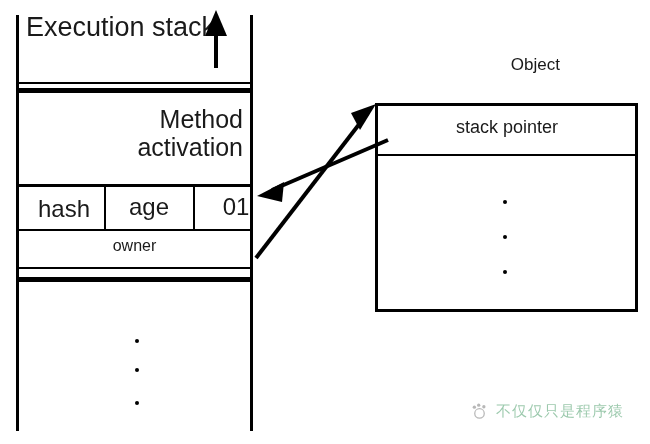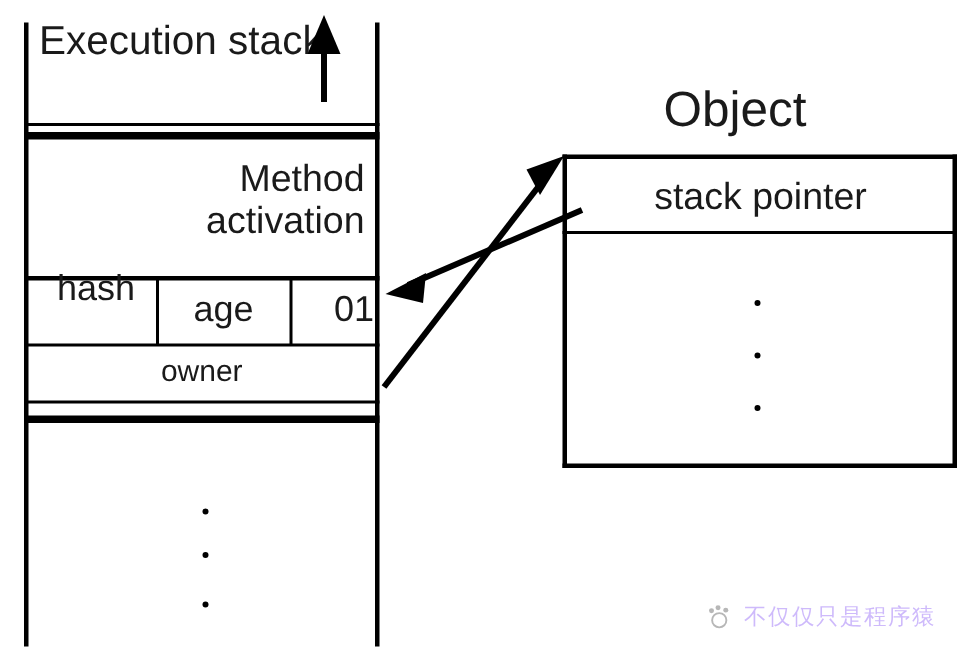--- a/index.html
+++ b/index.html
@@ -27,23 +27,23 @@
     position: absolute;
     color: #1a1a1a;
     text-align: center;
     line-height: 1.12;
     white-space: pre;
     font-weight: 400;
   }
   .lbl-exec     { font-size: 27px; }
   .lbl-method   { font-size: 25px; text-align: right; }
   .lbl-cell     { font-size: 24px; }
-  .lbl-owner    { font-size: 20px; }
-  .lbl-object   { font-size: 33px; }
-  .lbl-pointer  { font-size: 25px; }
+  .lbl-owner    { font-size: 16px; }
+  .lbl-object   { font-size: 17px; text-align: right; }
+  .lbl-pointer  { font-size: 18px; }
 
   
   .dot {
     position: absolute;
     width: 4px;
     height: 4px;
     background: #000000;
     border-radius: 50%;
   }
 
@@ -62,21 +62,21 @@
     position: absolute;
     left: 470px;
     top: 402px;
     display: flex;
     align-items: center;
     gap: 7px;
     opacity: 0.42;
   }
   #watermark .wm-text {
     font-size: 15px;
-    color: #8b5cf6;
+    color: #15803d;
     letter-spacing: 1px;
     white-space: nowrap;
   }
   .wm-logo {
     width: 19px;
     height: 19px;
     position: relative;
   }
 </style>
 </head>
@@ -96,21 +96,21 @@
       <rect x="11" y="24" width="4" height="34" fill="#000000"></rect>
     </svg>
 
     <div class="hline" style="left:16px; top:82px; width:237px; height:2px;"></div>
     <div class="hline" style="left:16px; top:88px; width:237px; height:5px;"></div>
 
     <div class="label lbl-method" style="left:26px; top:105px; width:217px;">Method
 activation</div>
     <div class="hline" style="left:16px; top:184px; width:237px; height:3px;"></div>
 
-    <div class="label lbl-cell" style="left:20px; top:180px; width:88px;">hash</div>
+    <div class="label lbl-cell" style="left:20px; top:196px; width:88px;">hash</div>
     <div class="vline" style="left:104px; top:186px; width:2px; height:44px;"></div>
     <div class="label lbl-cell" style="left:106px; top:194px; width:86px;">age</div>
     <div class="vline" style="left:193px; top:186px; width:2px; height:44px;"></div>
     <div class="label lbl-cell" style="left:208px; top:194px; width:56px;">01</div>
     <div class="hline" style="left:16px; top:229px; width:237px; height:2px;"></div>
 
     <div class="label lbl-owner" style="left:26px; top:237px; width:217px;">owner</div>
     <div class="hline" style="left:16px; top:267px; width:237px; height:2px;"></div>
 
     <div class="hline" style="left:16px; top:277px; width:237px; height:5px;"></div>

